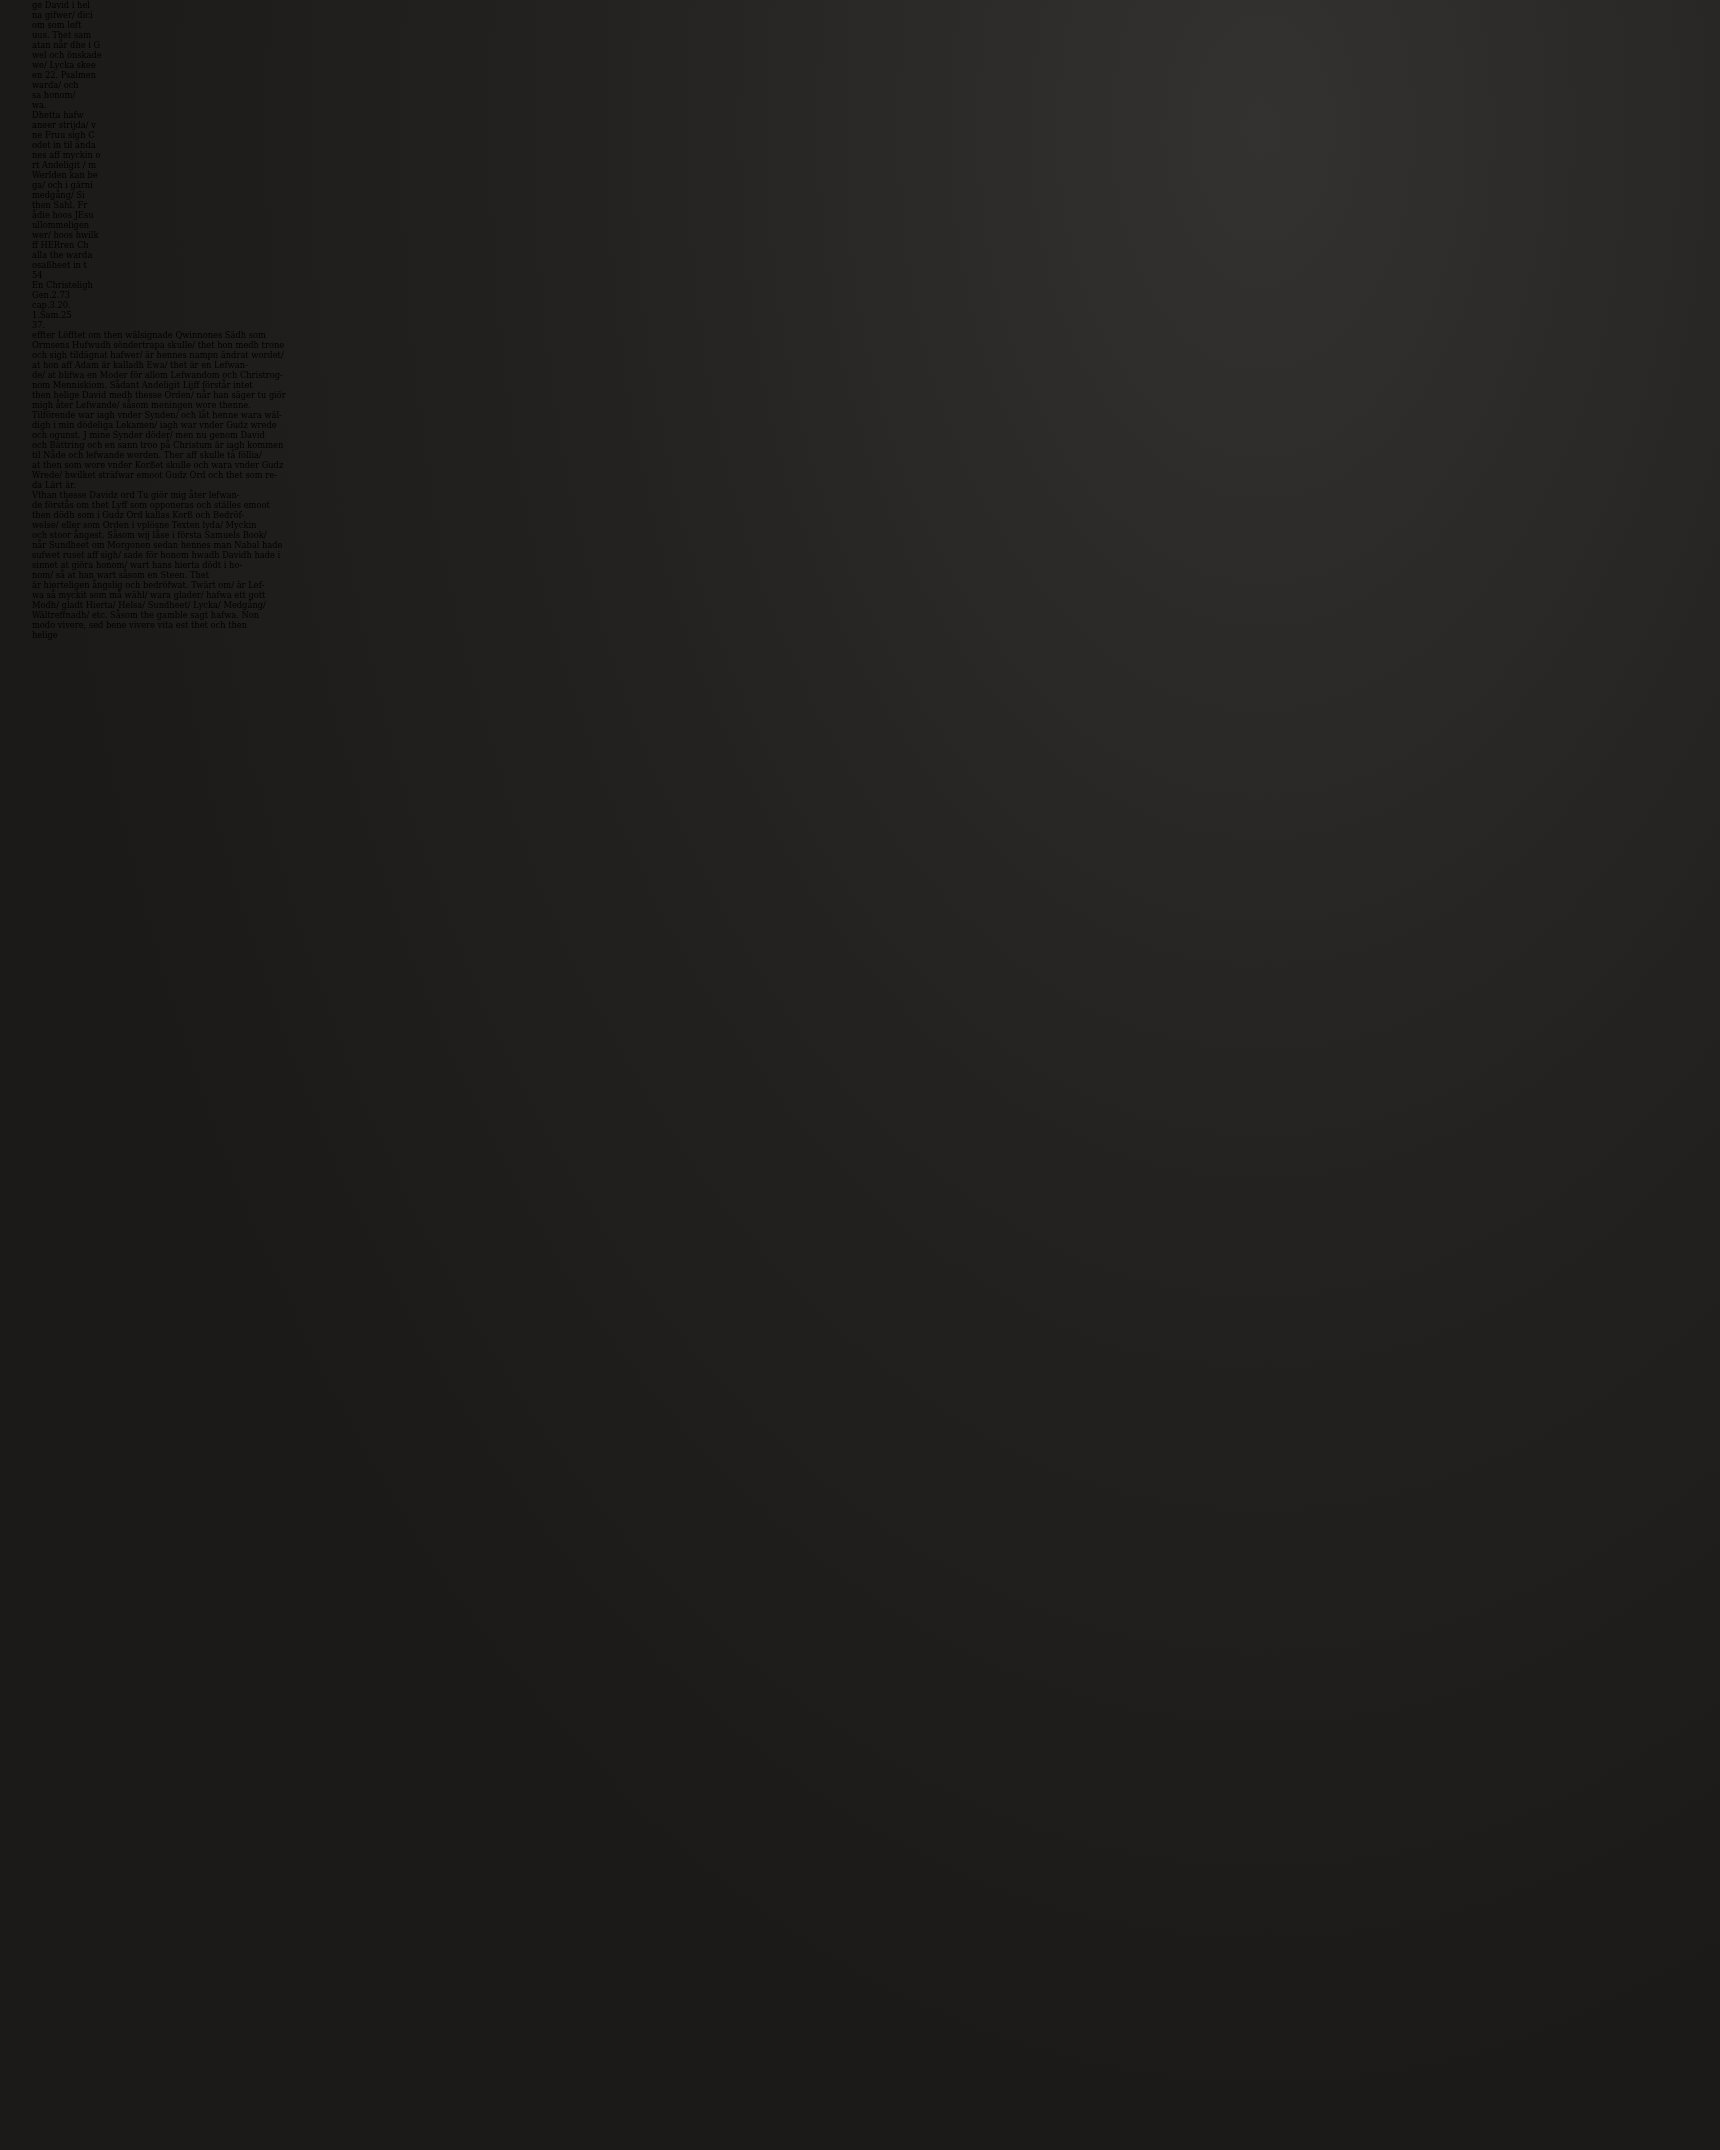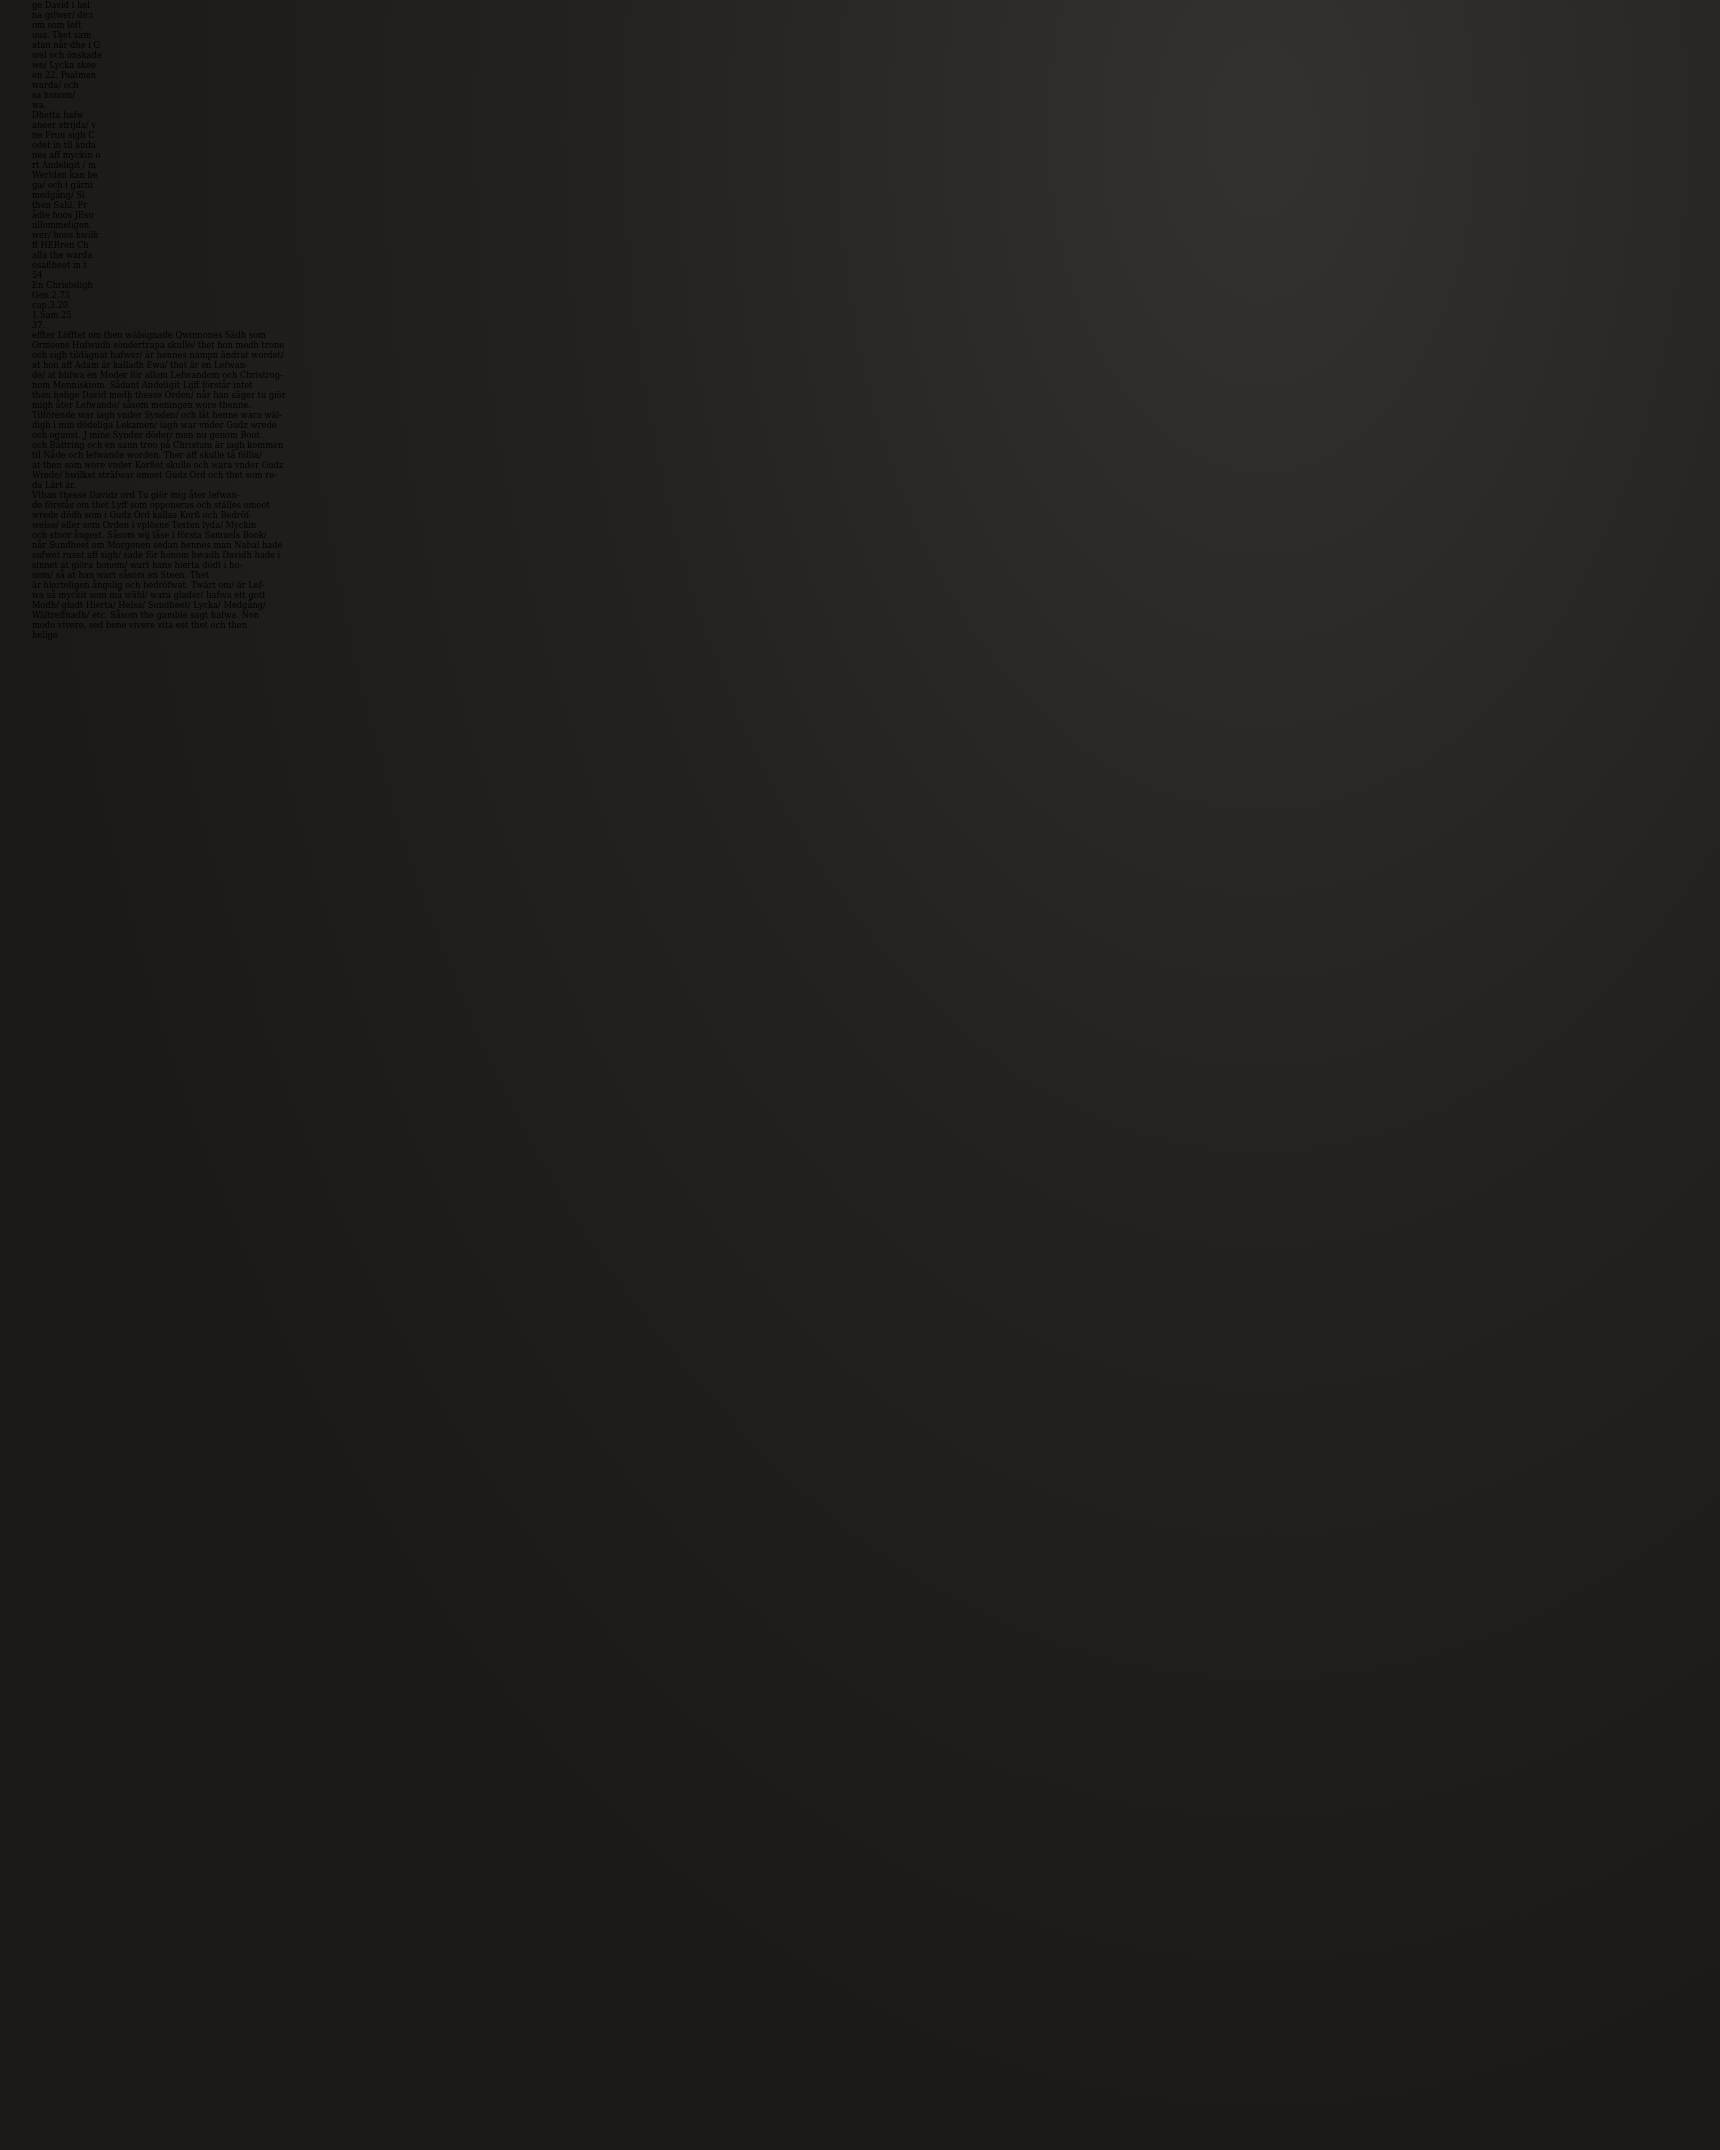--- a/index.html
+++ b/index.html
@@ -160,30 +160,30 @@
       <div class="bline"><span class="seg-n">effter Löfftet om then wälsignade Qwinnones Sädh  som</span></div>
       <div class="bline"><span class="seg-n">Ormsens Hufwudh söndertrapa skulle/ thet hon medh trone</span></div>
       <div class="bline"><span class="seg-n">och sigh tildägnat hafwer/  är hennes nampn ändrat wordet/</span></div>
       <div class="bline"><span class="seg-n">at hon aff Adam  är kalladh </span><span class="seg-b">Ewa/</span><span class="seg-n"> thet är en </span><span class="seg-b">Lefwan-</span></div>
       <div class="bline"><span class="seg-b">de/</span><span class="seg-n"> at blifwa en Moder för allom Lefwandom och Christrog-</span></div>
       <div class="bline"><span class="seg-n">nom Menniskiom.    Sådant Andeligit Lijff förstår intet</span></div>
       <div class="bline"><span class="seg-n">then helige David medh thesse Orden/ når han säger </span><span class="seg-b">tu giör</span></div>
       <div class="bline"><span class="seg-b">migh åter Lefwande/</span><span class="seg-n">  såsom meningen wore  thenne.</span></div>
       <div class="bline"><span class="seg-n">Tilförende war iagh vnder Synden/  och låt henne wara wäl-</span></div>
       <div class="bline"><span class="seg-n">digh i min dödeliga Lekamen/  iagh  war vnder Gudz wrede</span></div>
-      <div class="bline"><span class="seg-n">och ogunst.     J mine Synder döder/  men nu genom Boot</span></div>
+      <div class="bline"><span class="seg-n">och ogunst.     J mine Synder döder/  men nu genom David</span></div>
       <div class="bline"><span class="seg-n">och Bättring och en sann troo  på Christum är iagh kommen</span></div>
       <div class="bline"><span class="seg-n">til  Nåde och lefwande  worden.      Ther aff skulle tå föllia/</span></div>
       <div class="bline"><span class="seg-n">at then som wore vnder Korßet skulle och wara  vnder Gudz</span></div>
       <div class="bline"><span class="seg-n">Wrede/  hwilket sträfwar emoot Gudz Ord och thet som re-</span></div>
       <div class="bline"><span class="seg-n">da Lärt är.</span></div>
       <div class="para-gap"></div>
       <div class="bline indent"><span class="seg-n">Vthan thesse Davidz ord </span><span class="seg-b">Tu giör mig åter lefwan-</span></div>
       <div class="bline"><span class="seg-n">de förstås  om thet Lyff som  opponeras och ställes emoot</span></div>
-      <div class="bline"><span class="seg-n">wrede  dödh som i Gudz Ord kallas </span><span class="seg-b">Korß</span><span class="seg-n"> och  </span><span class="seg-b">Bedröf-</span></div>
+      <div class="bline"><span class="seg-n">then  dödh som i Gudz Ord kallas </span><span class="seg-b">Korß</span><span class="seg-n"> och  </span><span class="seg-b">Bedröf-</span></div>
       <div class="bline"><span class="seg-b">welse/</span><span class="seg-n"> eller som Orden i vplösne  Texten lyda/  </span><span class="seg-b">Myckin</span></div>
       <div class="bline"><span class="seg-b">och stoor ångest.</span><span class="seg-n">  Såsom wij låse i första Samuels Book/</span></div>
       <div class="bline"><span class="seg-n">når </span><span class="seg-a">Sundheet</span><span class="seg-n"> om  Morgonen sedan hennes man  </span><span class="seg-a">Nabal</span><span class="seg-n">  hade</span></div>
       <div class="bline"><span class="seg-n">sufwet ruset aff sigh/  sade för honom hwadh Davidh hade i</span></div>
       <div class="bline"><span class="seg-n">sinnet at giöra honom/  </span><span class="seg-b">wart hans hierta dödt i ho-</span></div>
       <div class="bline"><span class="seg-b">nom/ så at han wart såsom en Steen.</span><span class="seg-n">  Thet</span></div>
       <div class="bline"><span class="seg-n">är hierteligen ångslig och bedröfwat.   Twärt om/ är  </span><span class="seg-b">Lef-</span></div>
       <div class="bline"><span class="seg-b">wa</span><span class="seg-n"> så myckit som må wähl/ wara glader/ hafwa ett gott</span></div>
       <div class="bline"><span class="seg-n">Modh/ gladt Hierta/  Helsa/ Sundheet/ Lycka/  Medgång/</span></div>
       <div class="bline"><span class="seg-n">Wältreffnadh/   etc.  Såsom  the gamble sagt hafwa.  </span><span class="seg-a">Non</span></div>

